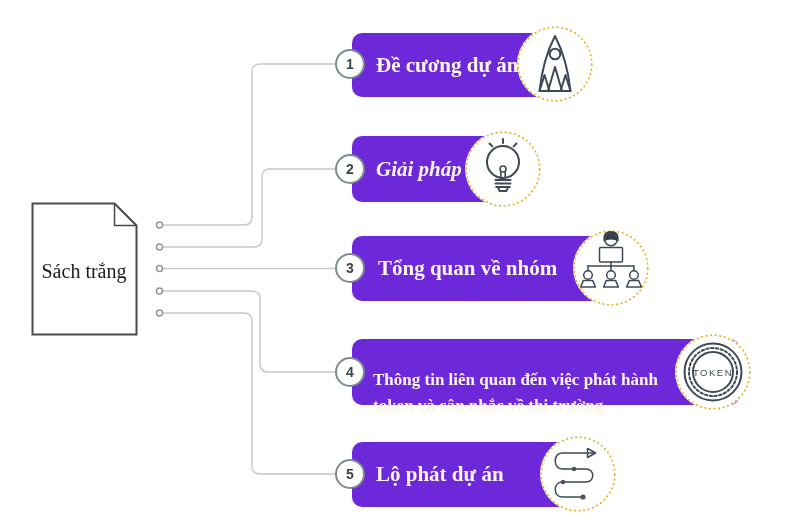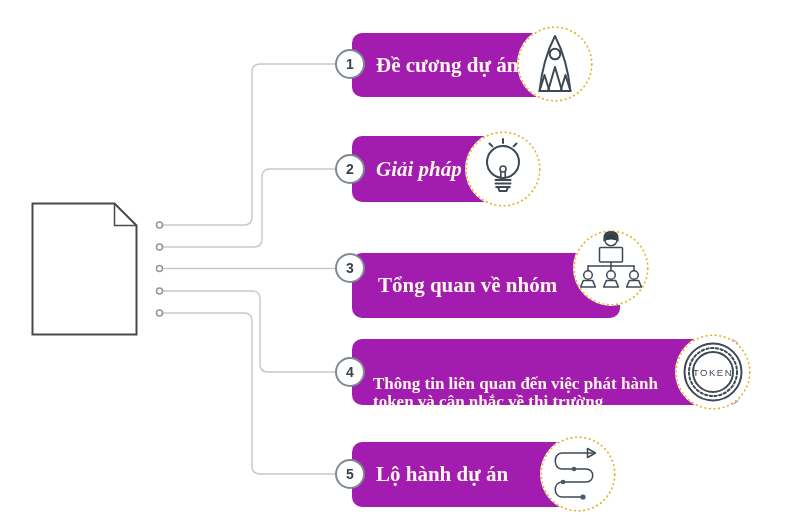--- a/index.html
+++ b/index.html
@@ -7,28 +7,28 @@
          font-family:"Liberation Serif","DejaVu Serif",serif;}
   
   #overlay{position:absolute;left:0;top:0;z-index:0;}
   .conn{fill:none;stroke:#C6C8CA;stroke-width:1.4px;}
   .ldot{fill:#ffffff;stroke:#8E979E;stroke-width:1.5px;}
   .doc{fill:#ffffff;stroke:#4A4A4A;stroke-width:2px;stroke-linejoin:miter;}
   .docfold{fill:none;stroke:#4A4A4A;stroke-width:1.5px;}
   #doc-label{position:absolute;left:30px;top:260px;width:108px;text-align:center;
              font-size:20px;color:#1C1C1C;z-index:1;}
   
-  .bar{position:absolute;background:#a21caf;border-radius:10px;display:flex;align-items:center;
+  .bar{position:absolute;background:#6d28d9;border-radius:10px;display:flex;align-items:center;
        color:#FBF5E7;font-weight:bold;z-index:1;box-sizing:border-box;}
   .bar-label{display:block;}
   .i1 .bar{left:352px;top:33px;width:210px;height:64px;font-size:21px;padding-left:24px;}
   .i2 .bar{left:352px;top:136px;width:156px;height:66px;font-size:21px;padding-left:24px;font-style:italic;}
-  .i3 .bar{left:352px;top:236px;width:268px;height:65px;font-size:21px;padding-left:26px;margin-top:17px;}
+  .i3 .bar{left:352px;top:236px;width:268px;height:65px;font-size:21px;padding-left:26px;}
   .i4 .bar{left:352px;top:339px;width:388px;height:66px;font-size:17px;padding-left:21px;}
-  .i4 .bar-label{width:318px;line-height:18px;margin-top:41px;}
+  .i4 .bar-label{width:318px;line-height:26px;margin-top:41px;}
   .i5 .bar{left:352px;top:442px;width:240px;height:65px;font-size:21px;padding-left:24px;}
   
   .badge{position:absolute;width:30px;height:30px;border-radius:50%;background:#fff;
          border:2px solid #7E8A93;box-sizing:border-box;display:flex;align-items:center;
          justify-content:center;font-family:"Liberation Sans","DejaVu Sans",sans-serif;
          font-size:14px;font-weight:bold;color:#39434E;z-index:3;}
   .i1 .badge{left:335px;top:49px;}
   .i2 .badge{left:335px;top:154px;}
   .i3 .badge{left:335px;top:253px;}
   .i4 .badge{left:335px;top:357px;}
@@ -62,20 +62,21 @@
     <circle class="ldot" cx="159.5" cy="225" r="3"></circle>
     <circle class="ldot" cx="159.5" cy="247" r="3"></circle>
     <circle class="ldot" cx="159.5" cy="268.5" r="3"></circle>
     <circle class="ldot" cx="159.5" cy="291" r="3"></circle>
     <circle class="ldot" cx="159.5" cy="313" r="3"></circle>
     <g>
       <path class="doc" d="M32.5 203.5 L114.5 203.5 L136.5 225.5 L136.5 334.5 L32.5 334.5 Z"></path>
       <path class="docfold" d="M114.5 203.5 L114.5 225.5 L136.5 225.5"></path>
     </g>
   </svg>
+  <div id="doc-label">Sách trắng</div>
 
   <div class="item i1">
     <div class="bar">
       <span class="bar-label">Đề cương dự án</span>
     </div>
     <div class="icn">
       <svg width="78" height="78" viewBox="0 0 78 78">
         <circle cx="39" cy="39" r="38" fill="#ffffff"></circle>
         <circle class="ring" cx="39" cy="39" r="36.8"></circle>
         <g class="ic" transform="translate(39,41)">
@@ -157,21 +158,21 @@
         <circle class="ic" cx="39" cy="39" r="24" stroke-width="1.2" stroke-dasharray="2.4 2.4"></circle>
         <circle class="ic" cx="39" cy="39" r="20" stroke-width="1.5"></circle>
         <text class="tok-text" x="39" y="42.5" text-anchor="middle">TOKEN</text>
       </svg>
     </div>
     <div class="badge">4</div>
   </div>
 
   <div class="item i5">
     <div class="bar">
-      <span class="bar-label">Lộ hành dự án</span>
+      <span class="bar-label">Lộ phát dự án</span>
     </div>
     <div class="icn">
       <svg width="78" height="78" viewBox="0 0 78 78">
         <circle cx="39" cy="39" r="38" fill="#ffffff"></circle>
         <circle class="ring" cx="39" cy="39" r="36.8"></circle>
         <g class="ic-thin" transform="translate(39,39)">
           <path d="M16 -21 L-16 -21 C-25 -21 -25 -5 -16 -5 L8 -5 C17 -5 17 8 8 8 L-16 8 C-25 8 -25 23 -16 23 L5 23"></path>
           <path d="M9.5 -25.5 L17.5 -21 L9.5 -16.5 Z"></path>
           <circle class="dotf" cx="-4" cy="-5" r="2.3"></circle>
           <circle class="dotf" cx="-15" cy="8" r="2.3"></circle>

